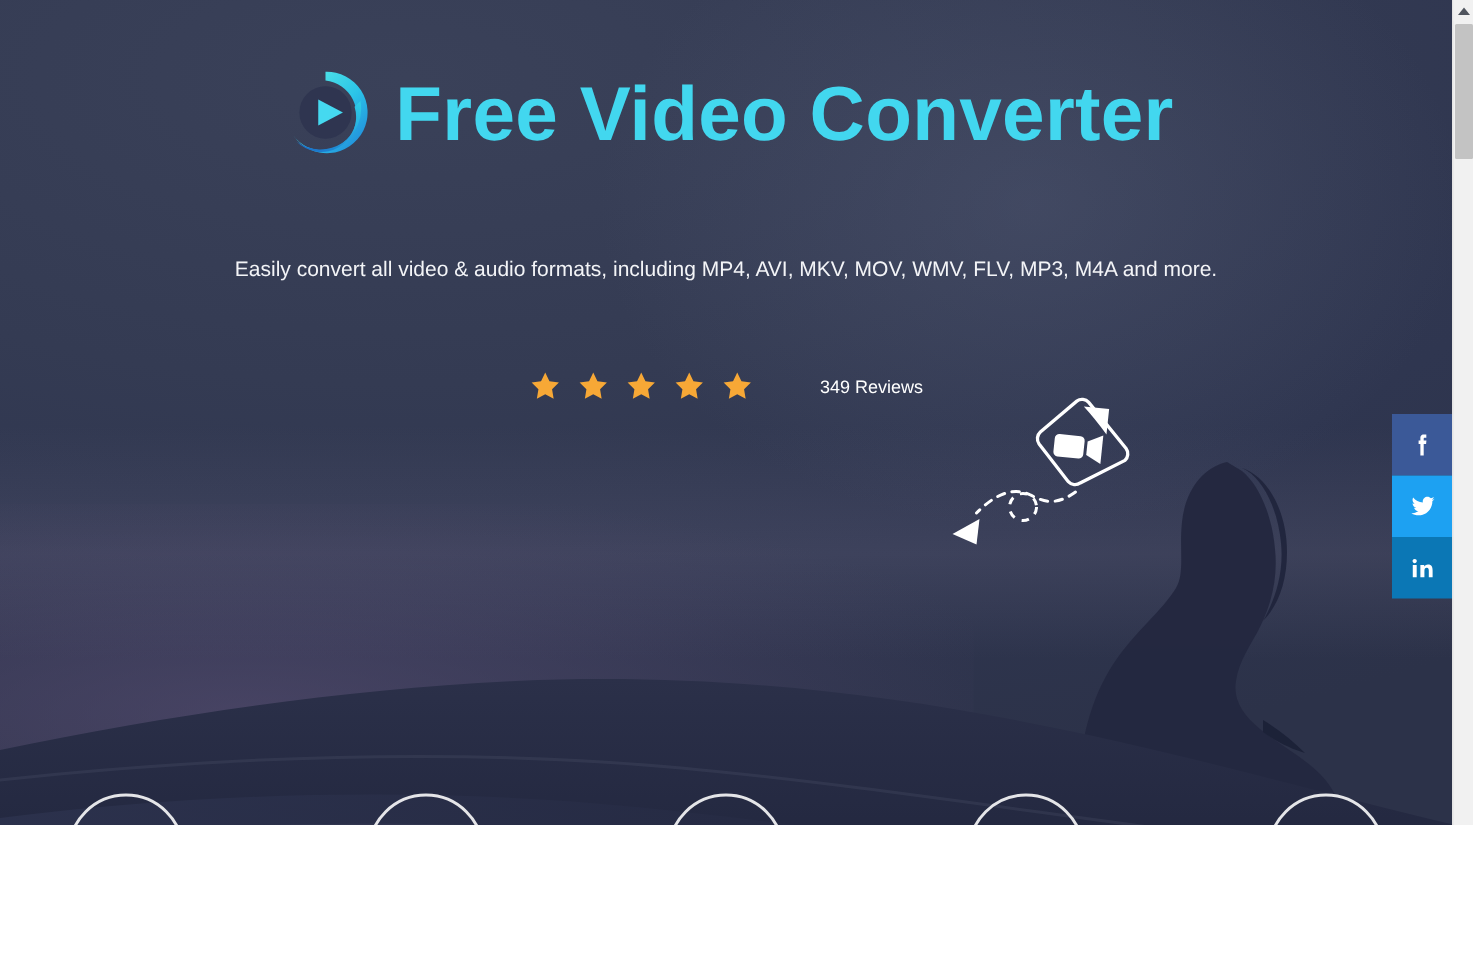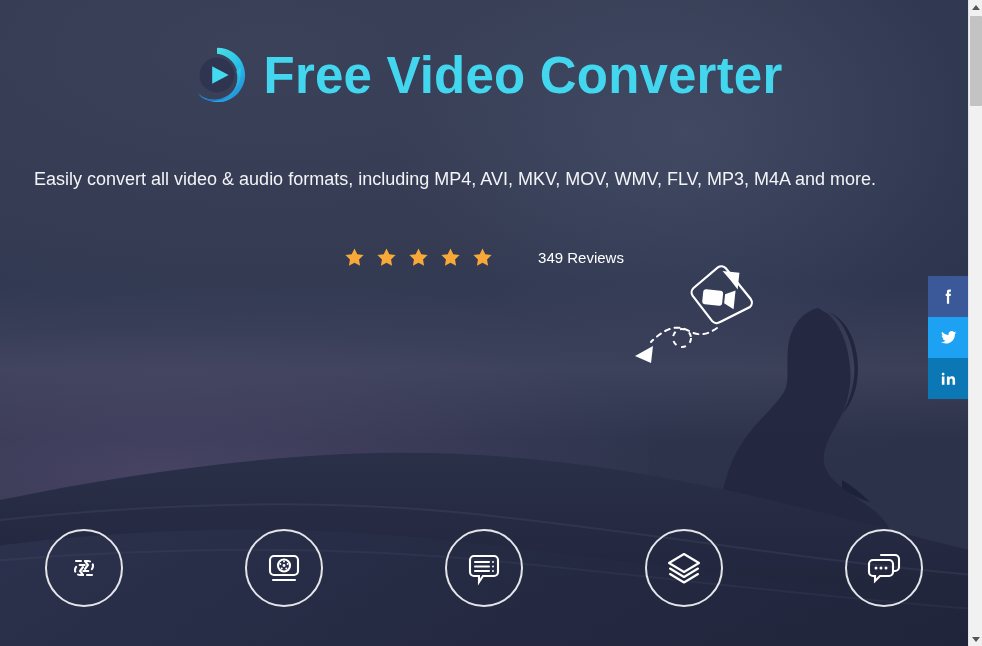--- a/index.html
+++ b/index.html
@@ -8,21 +8,21 @@
   html, body {
     width: 982px;
     height: 646px;
     overflow: hidden;
     font-family: "Liberation Sans", sans-serif;
   }
 
   #app {
     position: relative;
     width: 982px;
-    height: 646px;
+    height: 550px;
     overflow: hidden;
     background: #ef4444;
   }
 
   
   .page {
     position: absolute;
     left: 0; top: 0;
     width: 968px;
     height: 646px;
@@ -93,42 +93,42 @@
     letter-spacing: .2px;
     white-space: nowrap;
   }
 
   .subtitle {
     position: absolute;
     left: 50%;
     top: 164px;
     transform: translateX(-50%);
     width: 900px;
-    text-align: left;
+    text-align: center;
     color: #f3f4f7;
-    font-size: 18px;
+    font-size: 14px;
     line-height: 30px;
   }
 
   
   .rating {
     position: absolute;
     left: 0; right: 0;
     top: 247px;
     display: flex;
     align-items: center;
     justify-content: center;
     gap: 17px;
   }
   .stars { display: flex; gap: 11px; align-items: center; }
   .star { width: 21px; height: 21px; display: block; }
   .star svg { display: block; width: 100%; height: 100%; }
   .reviews {
     color: #ffffff;
-    font-size: 15px;
+    font-size: 12px;
     margin-left: 28px;
     white-space: nowrap;
   }
 
   
   .cta {
     position: absolute;
     left: 278px;
     top: 373px;
     width: 412px;

